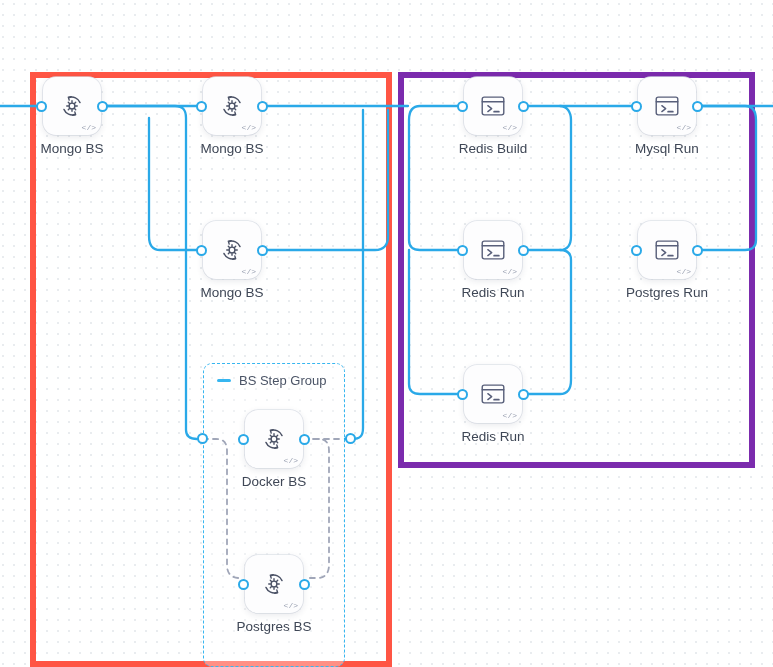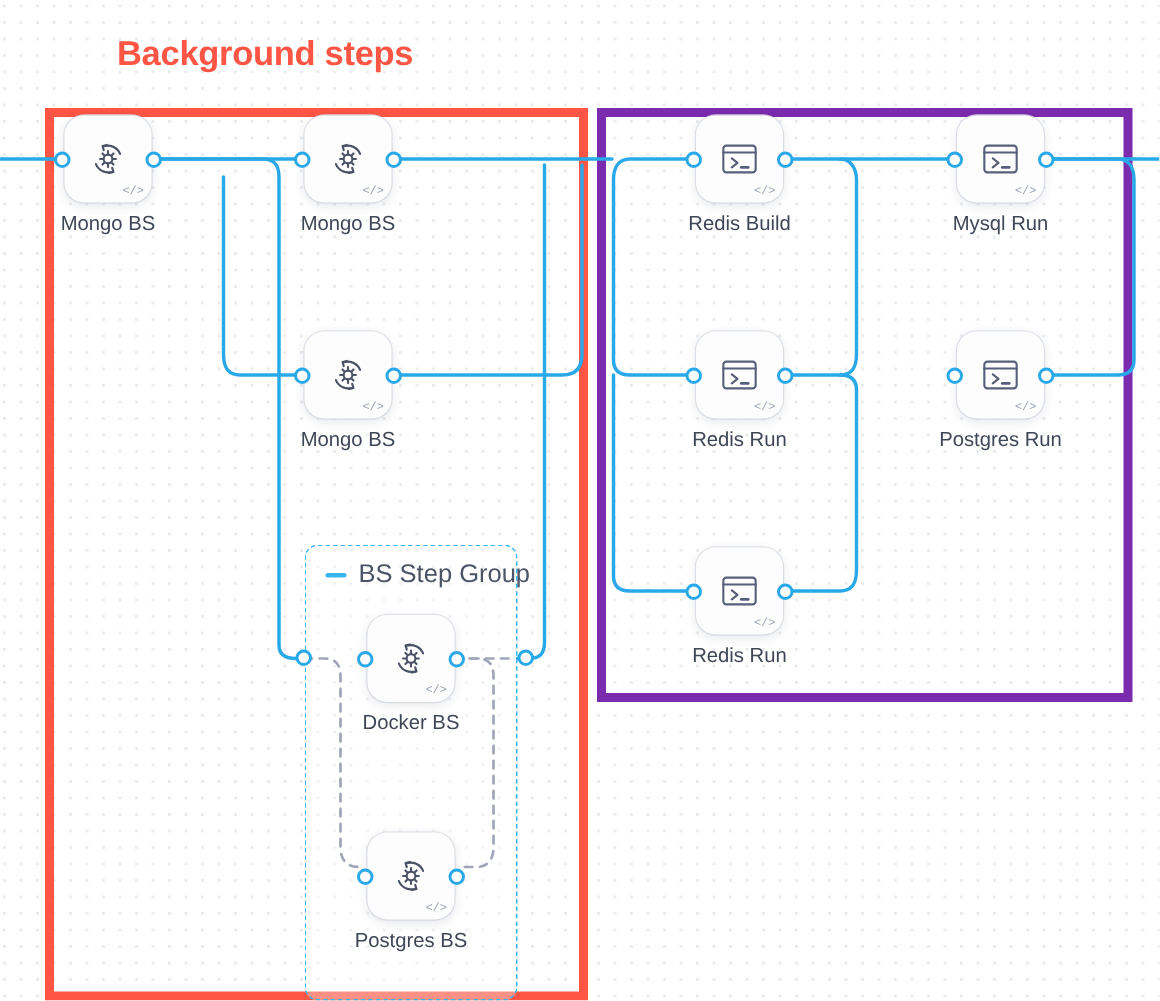--- a/index.html
+++ b/index.html
@@ -46,21 +46,21 @@
     position:absolute;
     box-sizing:border-box;
     border:1.6px dashed #37b6f0;
     border-radius:9px;
     background:rgba(255,255,255,0.35);
   }
   .group-header{
     position:absolute;
     top:9px;left:13px;
     display:flex;align-items:center;gap:8px;
-    font-size:17px;
+    font-size:13px;
     color:#4b5466;
     white-space:nowrap;
   }
   .group-collapse{
     display:inline-block;
     width:14px;height:3px;
     background:#2aa9e8;
     border-radius:2px;
   }
 
@@ -107,21 +107,20 @@
     border:2.3px solid #2aa9e8;
     background:#ffffff;
     border-radius:50%;
   }
 </style>
 </head>
 <body>
 
 <div id="canvas">
 
-  <div class="section-title" id="title-0" style="left: 78px; top: 22px; color: rgb(255, 85, 68);">Background steps</div>
 
   <div class="section-frame" id="frame-0" style="left: 30px; top: 72px; width: 362px; height: 595px; border: 6px solid rgb(255, 85, 68);"></div>
   <div class="section-frame" id="frame-1" style="left: 398px; top: 72px; width: 357px; height: 396px; border: 6px solid rgb(123, 43, 173);"></div>
 
   <div class="group-box" id="group-box" style="left: 203px; top: 363px; width: 142px; height: 304px; border-color: rgb(55, 182, 240);">
     <div class="group-header">
       <span class="group-collapse" style="background: rgb(55, 182, 240);"></span>
       <span>BS Step Group</span>
     </div>
   </div>

